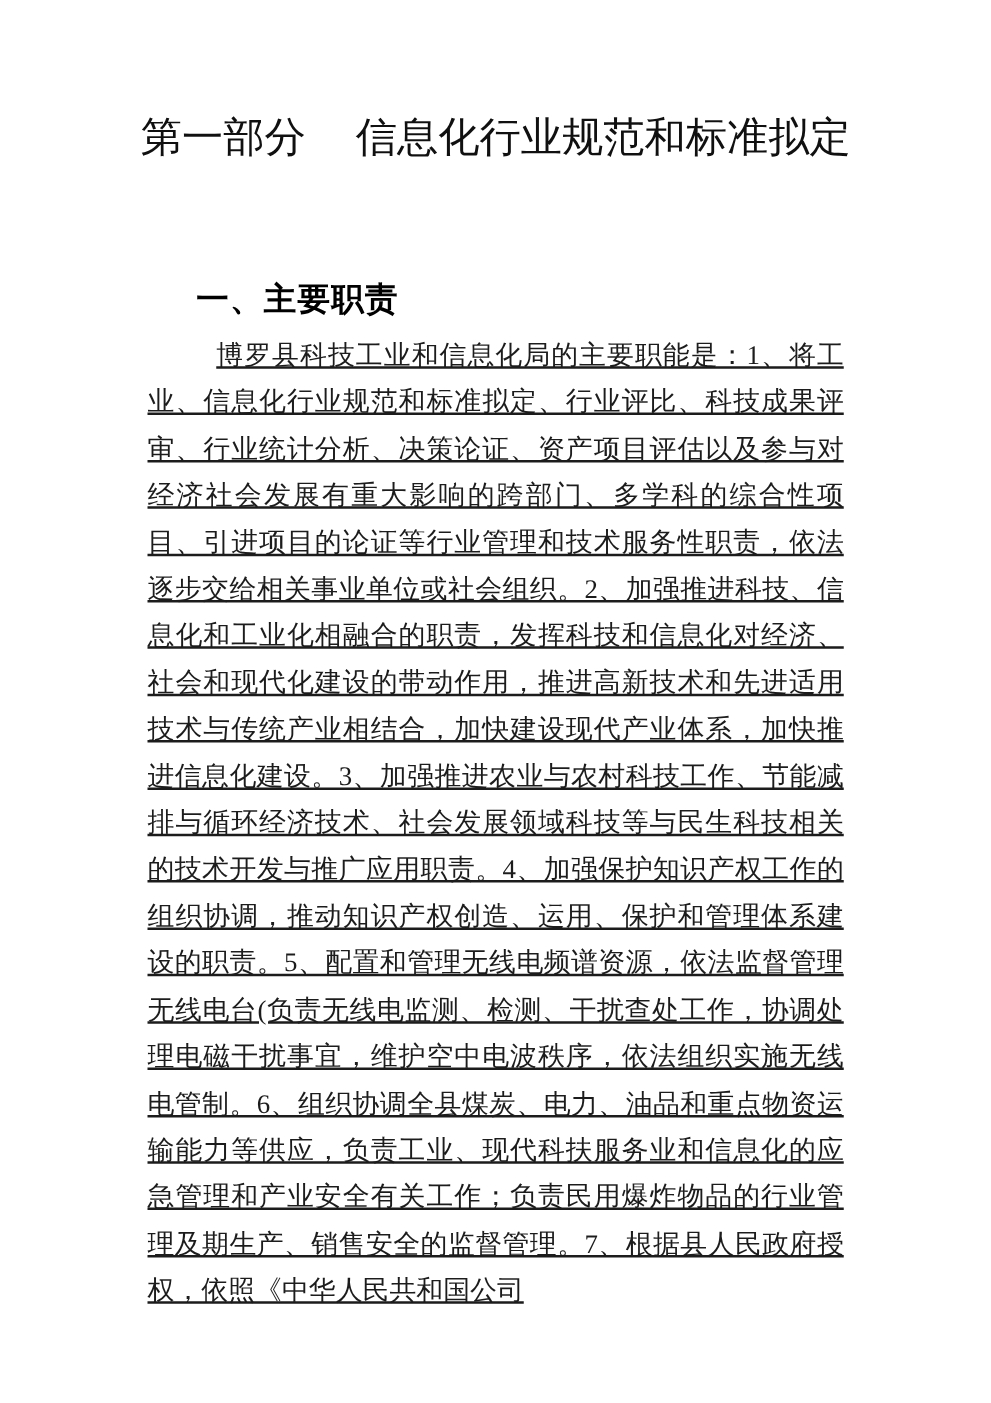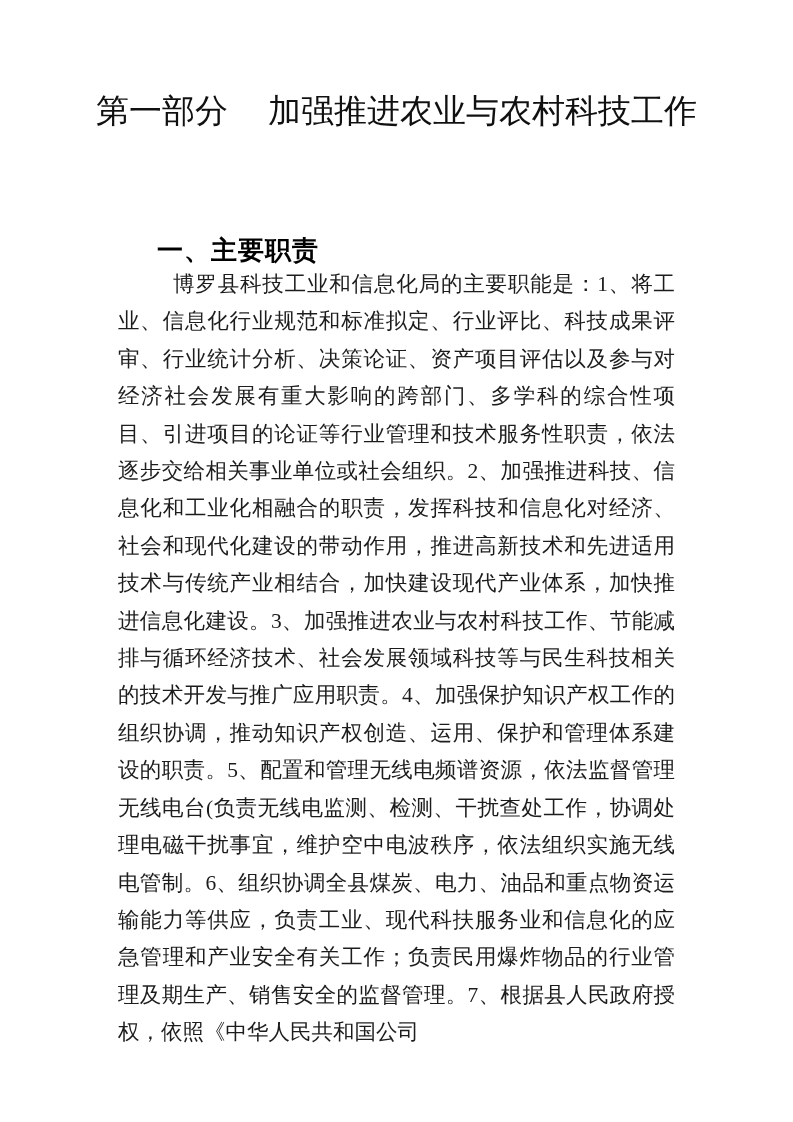--- a/index.html
+++ b/index.html
@@ -26,50 +26,51 @@
     line-height: 50px;
     color: #101010;
     font-weight: 500;
   }
   .title-gap {
     display: inline-block;
     width: 40px;
   }
   .section-heading {
     position: absolute;
-    top: 235px;
+    top: 223px;
     left: 157px;
-    font-family: Liberation Mono, monospace;
+    font-family: Liberation Serif, serif;
     font-size: 26px;
     line-height: 34px;
     font-weight: 700;
     color: #000000;
     letter-spacing: 1px;
   }
   .body-paragraph {
     position: absolute;
     top: 266px;
     left: 118px;
     width: 557px;
     font-family: "Liberation Serif", serif;
     font-size: 21.5px;
     line-height: 37.4px;
     text-align: justify;
     text-justify: inter-ideograph;
     text-indent: 55px;
     color: #1c1c1c;
     margin: 0;
+    text-decoration: underline;
   }
 </style>
 </head>
 <body>
 
 <div class="page">
 
   <div class="doc-title">
-    <div class="title-line1"><span>第一部分</span><span class="title-gap"></span><span>加强推进农业与农村科技工作</span></div>
+    <div class="title-line1"><span>第一部分</span><span class="title-gap"></span><span>信息化行业规范和标准拟定</span></div>
   </div>
 
   <div class="section-heading">一、主要职责</div>
 
   <p class="body-paragraph">博罗县科技工业和信息化局的主要职能是：1、将工业、信息化行业规范和标准拟定、行业评比、科技成果评审、行业统计分析、决策论证、资产项目评估以及参与对经济社会发展有重大影响的跨部门、多学科的综合性项目、引进项目的论证等行业管理和技术服务性职责，依法逐步交给相关事业单位或社会组织。2、加强推进科技、信息化和工业化相融合的职责，发挥科技和信息化对经济、社会和现代化建设的带动作用，推进高新技术和先进适用技术与传统产业相结合，加快建设现代产业体系，加快推进信息化建设。3、加强推进农业与农村科技工作、节能减排与循环经济技术、社会发展领域科技等与民生科技相关的技术开发与推广应用职责。4、加强保护知识产权工作的组织协调，推动知识产权创造、运用、保护和管理体系建设的职责。5、配置和管理无线电频谱资源，依法监督管理无线电台(负责无线电监测、检测、干扰查处工作，协调处理电磁干扰事宜，维护空中电波秩序，依法组织实施无线电管制。6、组织协调全县煤炭、电力、油品和重点物资运输能力等供应，负责工业、现代科扶服务业和信息化的应急管理和产业安全有关工作；负责民用爆炸物品的行业管理及期生产、销售安全的监督管理。7、根据县人民政府授权，依照《中华人民共和国公司</p>
 
 </div>
 
 </body></html>

